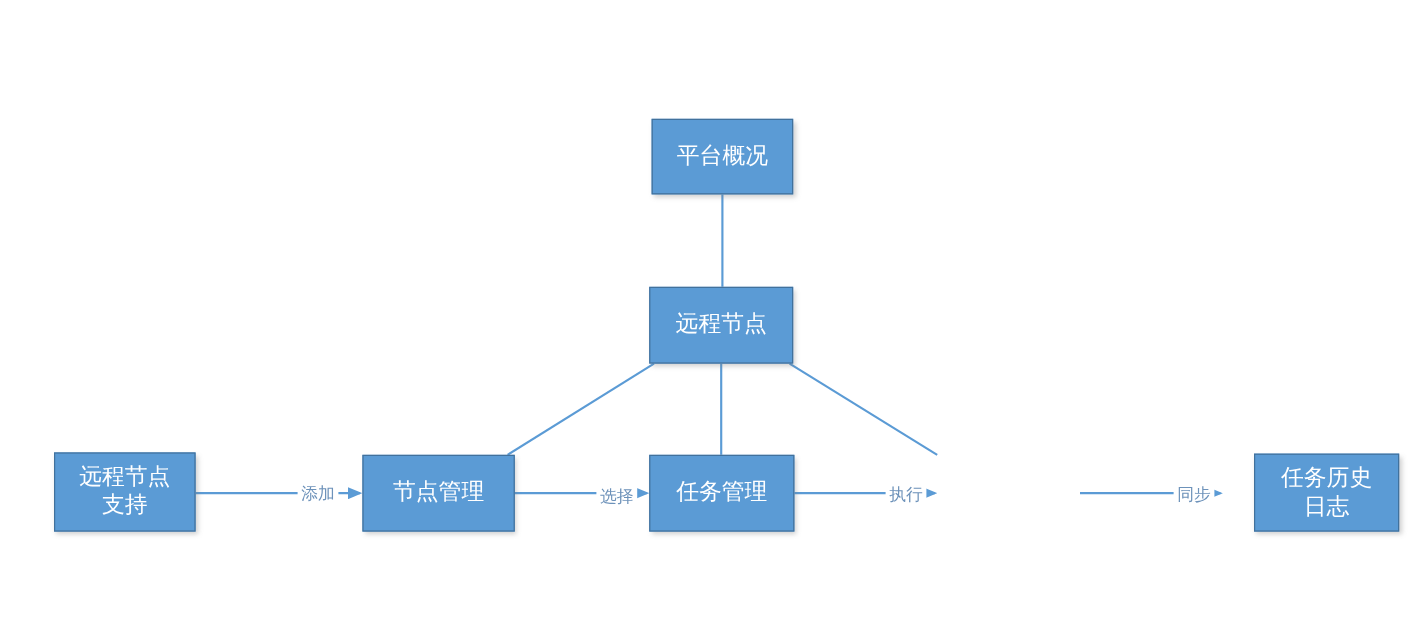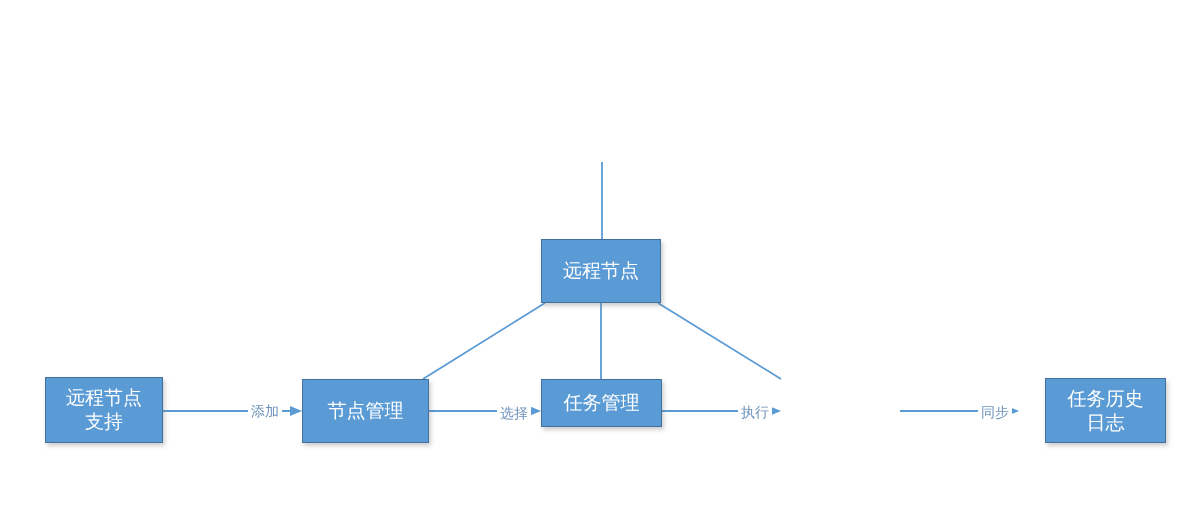--- a/index.html
+++ b/index.html
@@ -51,21 +51,21 @@
     line-height: 16px;
     padding: 0 3px;
     white-space: nowrap;
     margin-left: 32px;
   }
   
   .n-platform   { left: 543px; top:  99px; width: 118px; height: 63px; }
   .n-metrics    { left: 541px; top: 239px; width: 120px; height: 64px; }
   .n-remote     { left:  45px; top: 377px; width: 118px; height: 66px; }
   .n-nodemgmt   { left: 302px; top: 379px; width: 127px; height: 64px; }
-  .n-taskmgmt   { left: 541px; top: 379px; width: 121px; height: 48px; font-family: Liberation Serif, serif; }
+  .n-taskmgmt   { left: 541px; top: 379px; width: 121px; height: 64px; font-family: Liberation Serif, serif; }
   .n-taskmon    { left: 781px; top: 379px; width: 119px; height: 64px; }
   .n-history    { left: 1045px; top: 378px; width: 121px; height: 65px; }
   
   .l-add     { left: 233px; top: 411px; }
   .l-select  { left: 482px; top: 413px; }
   .l-execute { left: 723px; top: 412px; }
   .l-sync    { left: 963px; top: 412px; }
 </style>
 </head>
 <body>
@@ -83,20 +83,21 @@
     <line x1="545" y1="303" x2="423" y2="379"></line>
     <line x1="601" y1="303" x2="601" y2="379"></line>
     <line x1="658" y1="303" x2="781" y2="379"></line>
 
     <line x1="163" y1="411" x2="300" y2="411" marker-end="url(#arrow)"></line>
     <line x1="423" y1="411" x2="539" y2="411" marker-end="url(#arrow)"></line>
     <line x1="662" y1="411" x2="779" y2="411" marker-end="url(#arrow)"></line>
     <line x1="900" y1="411" x2="1017" y2="411" marker-end="url(#arrow)"></line>
   </svg>
 
+  <div class="node n-platform">平台概况</div>
 
   <div class="node n-metrics">远程节点</div>
 
   <div class="node n-remote">远程节点
 支持</div>
 
   <div class="node n-nodemgmt">节点管理</div>
 
   <div class="node n-taskmgmt">任务管理</div>
 

